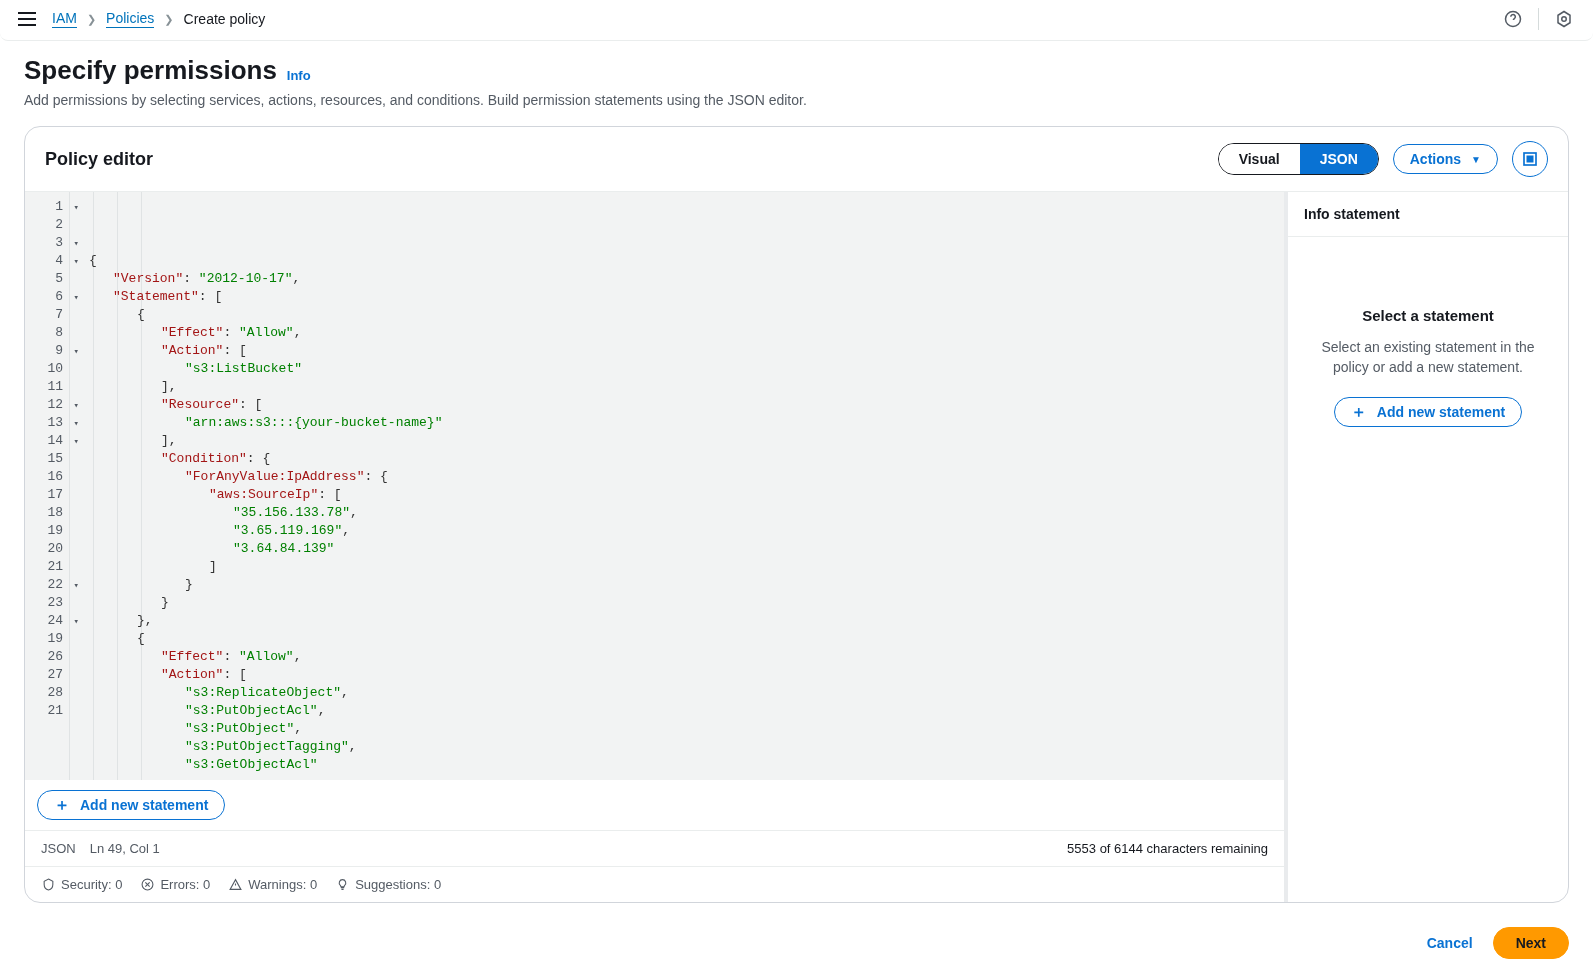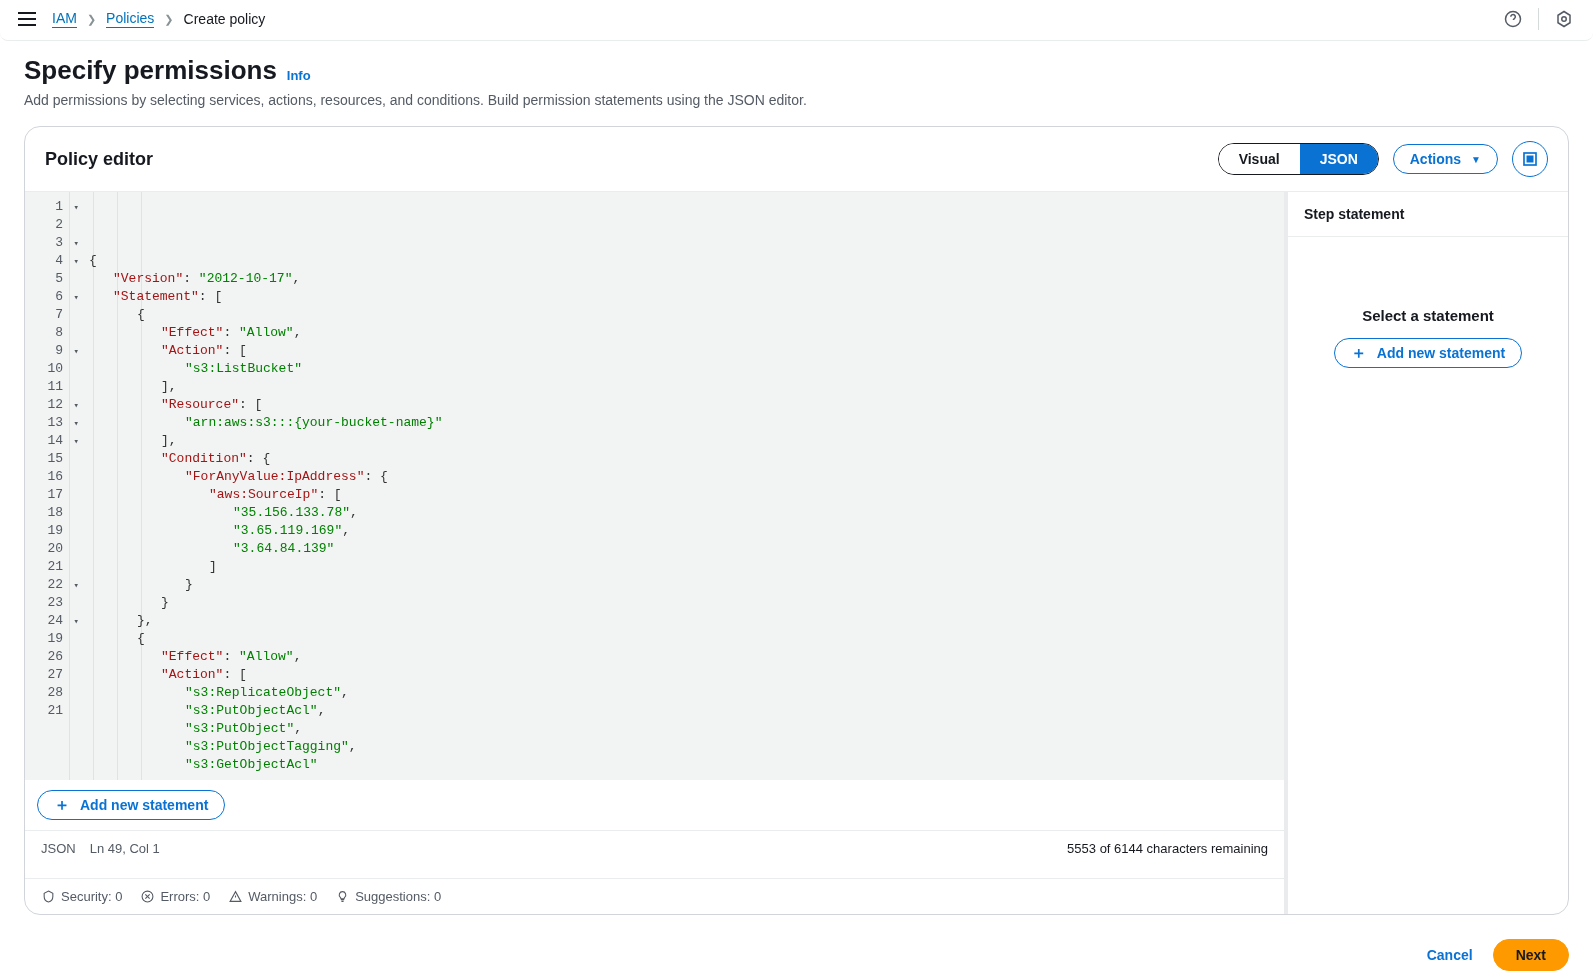--- a/index.html
+++ b/index.html
@@ -143,21 +143,20 @@
 
   .add-stmt-bar { padding: 10px 12px; background:#fff; }
   .statusbar {
     display: flex; align-items: center; padding: 10px 16px; font-size: 13px; color: var(--grey-600);
     border-top: 1px solid var(--grey-200); background:#fff;
   }
   .statusbar .right { margin-left: auto; color:#16191f; }
   .msgbar {
     display: flex; align-items: center; gap: 18px; padding: 10px 16px; font-size: 13px; color: var(--grey-600);
     border-top: 1px solid var(--grey-200);
-    margin-top: 12px;
   }
   .msgbar .m { display: inline-flex; align-items: center; gap: 6px; }
   .mini-icon { width:14px; height:14px; display:inline-flex; align-items:center; justify-content:center; }
 
   
   .inspector { width: 280px; flex-shrink: 0; display: flex; flex-direction: column; }
   .insp-head { padding: 14px 16px; font-weight:700; border-bottom:1px solid var(--grey-200);}
   .insp-body { flex:1; padding: 70px 20px 20px 20px; text-align: center; }
   .insp-title { font-weight:700; margin-bottom:14px; font-size:15px; }
   .insp-desc { color: var(--grey-600); font-size:14px; margin-bottom:20px; line-height:1.4; }
@@ -326,23 +325,24 @@
                 <svg width="13" height="13" viewBox="0 0 24 24" fill="none" stroke="currentColor" stroke-width="2">
                     <path d="M9 18h6M10 21h4M12 3a6 6 0 0 0-4 10.5c.7.7 1 1.5 1 2.5h6c0-1 .3-1.8 1-2.5A6 6 0 0 0 12 3z"></path>
                   </svg>
               </span>
               <span>Suggestions: 0</span>
             </span>
           </div>
         </div>
 
         <div class="inspector">
-          <div class="insp-head">Step statement</div>
+          <div class="insp-head">Info statement</div>
           <div class="insp-body">
             <div class="insp-title">Select a statement</div>
+            <div class="insp-desc">Select an existing statement in the policy or add a new statement.</div>
             <button class="pill-btn">
               <span style="font-weight:700;font-size:16px;line-height:14px;">＋</span>
               <span>Add new statement</span>
             </button>
           </div>
         </div>
       </div>
     </div>
 
     <div class="footer">

